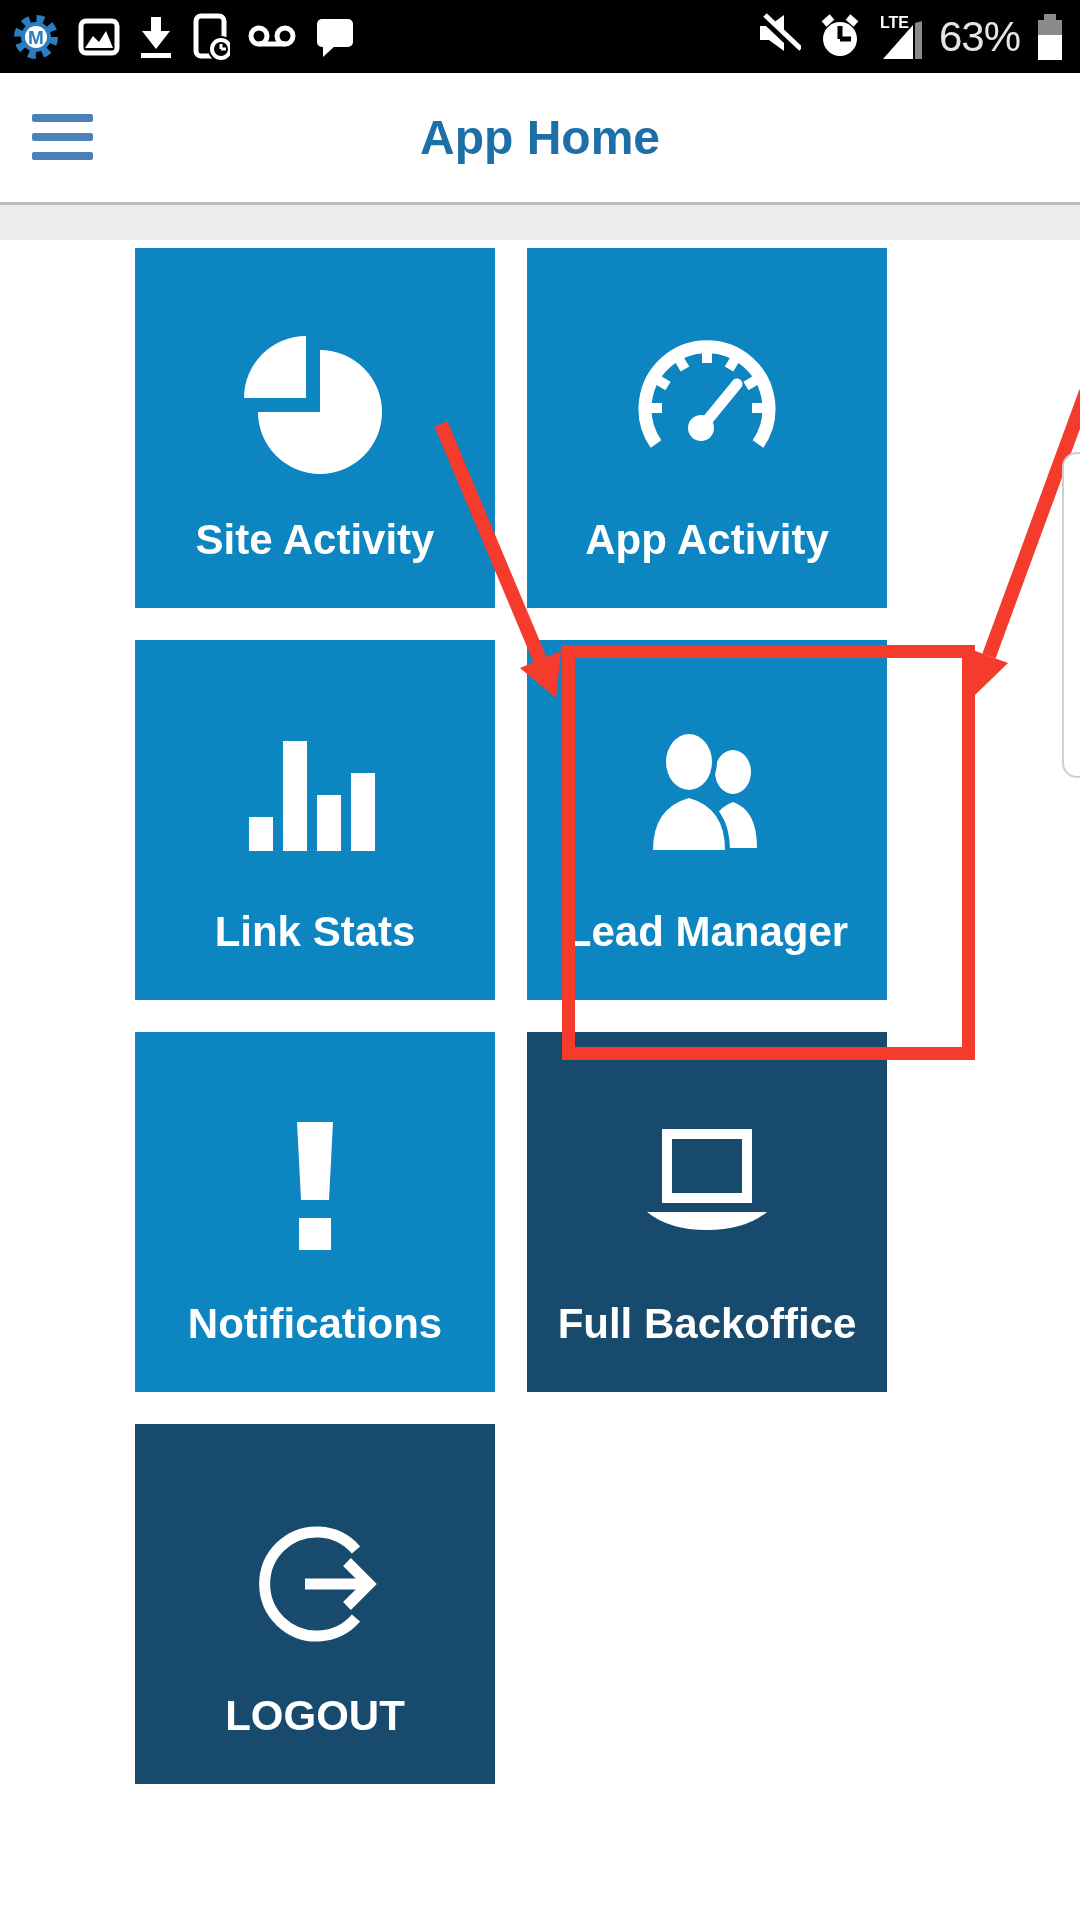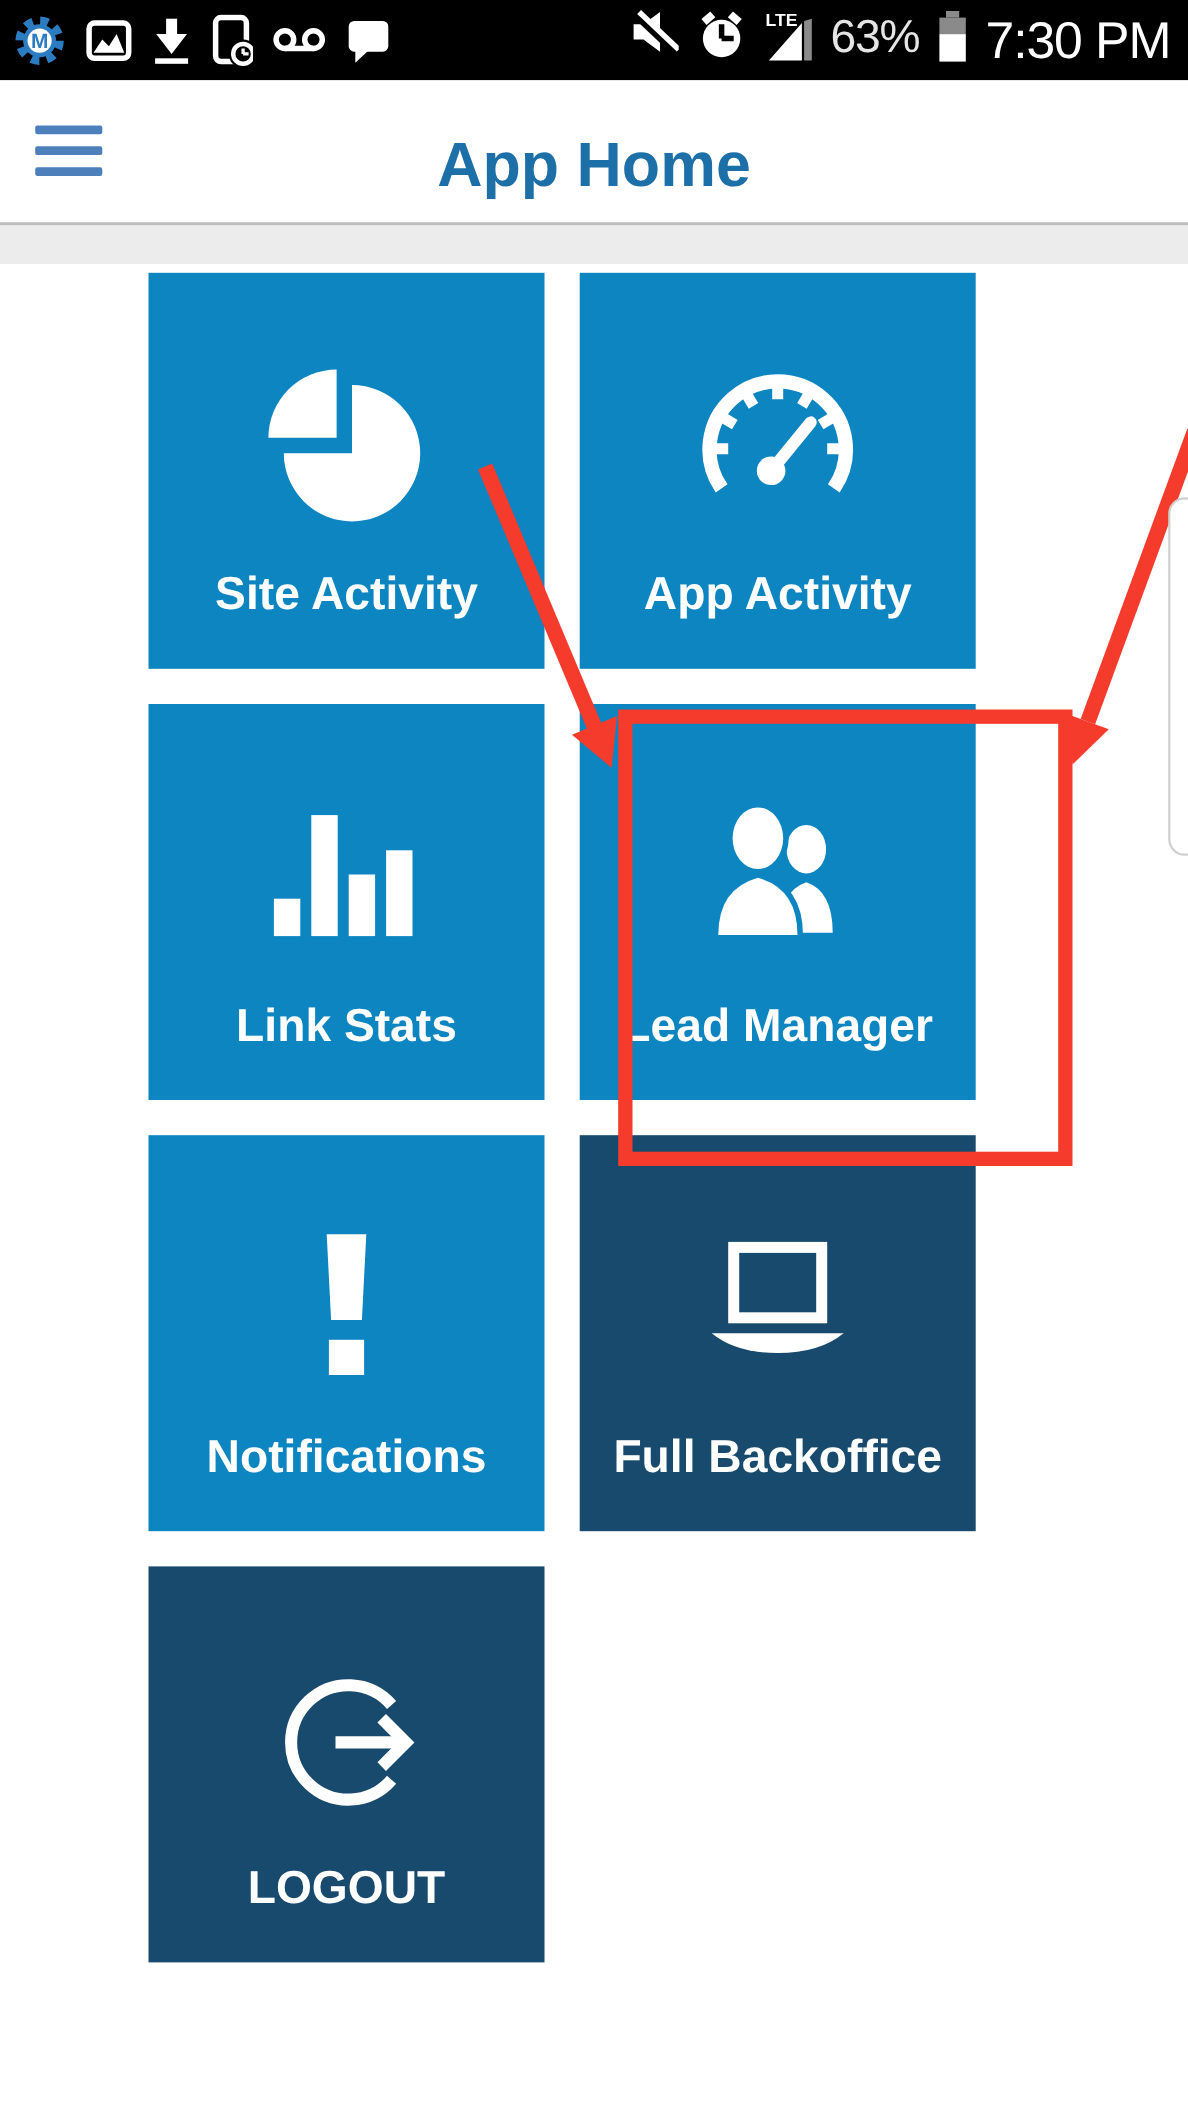--- a/index.html
+++ b/index.html
@@ -29,23 +29,23 @@
   
   .header{
     position:absolute;left:0;top:73px;width:1080px;height:129px;background:#fff;
   }
   .hamburger{
     position:absolute;left:32px;top:41px;width:61px;height:46px;
     display:flex;flex-direction:column;justify-content:space-between;cursor:pointer;
   }
   .hamburger span{display:block;height:8px;border-radius:2px;background:var(--hamburger-color)}
   .page-title{
-    position:absolute;left:0;top:12px;width:100%;height:100%;
+    position:absolute;left:0;top:0;width:100%;height:100%;
     display:flex;align-items:center;justify-content:center;
-    color:var(--title-color);font-size:57px;font-weight:700;
+    color:var(--title-color);font-size:48px;font-weight:700;
   }
   .header-divider{position:absolute;left:0;top:202px;width:1080px;height:3px;background:#bdbdbd}
   .header-shadow{position:absolute;left:0;top:205px;width:1080px;height:35px;background:#ececec}
   
   .grid{
     position:absolute;left:135px;top:248px;width:810px;
     display:grid;grid-template-columns:360px 360px;column-gap:90px;row-gap:62px;gap:32px;
   }
   .tile{
     position:relative;width:360px;height:360px;background:var(--tile-blue);cursor:pointer;
@@ -125,21 +125,20 @@
       <text x="1" y="15" font-size="16" font-weight="bold" fill="#fff" font-family="Liberation Sans">LTE</text>
       <polygon points="4,46 34,46 34,12" fill="#fff"></polygon>
       <polygon points="36,46 43,46 43,8 36,10" fill="#8a8a8a"></polygon>
     </svg>
     <span class="sb-pct">63%</span>
     <svg width="28" height="48" viewBox="0 0 28 48">
       <rect x="8" y="1" width="12" height="6" fill="#8a8a8a"></rect>
       <rect x="2" y="7" width="24" height="15" fill="#8a8a8a"></rect>
       <rect x="2" y="22" width="24" height="25" fill="#fff"></rect>
     </svg>
-    <span class="sb-time">7:30 PM</span>
   </div>
 </div>
 
 <div class="header">
   <div class="hamburger">
     <span></span>
       <span></span>
       <span></span>
   </div>
   <div class="page-title">App Home</div>

